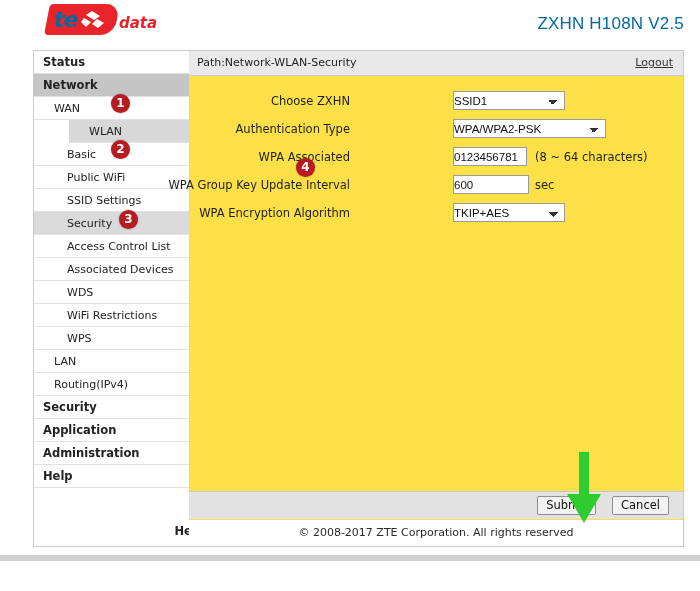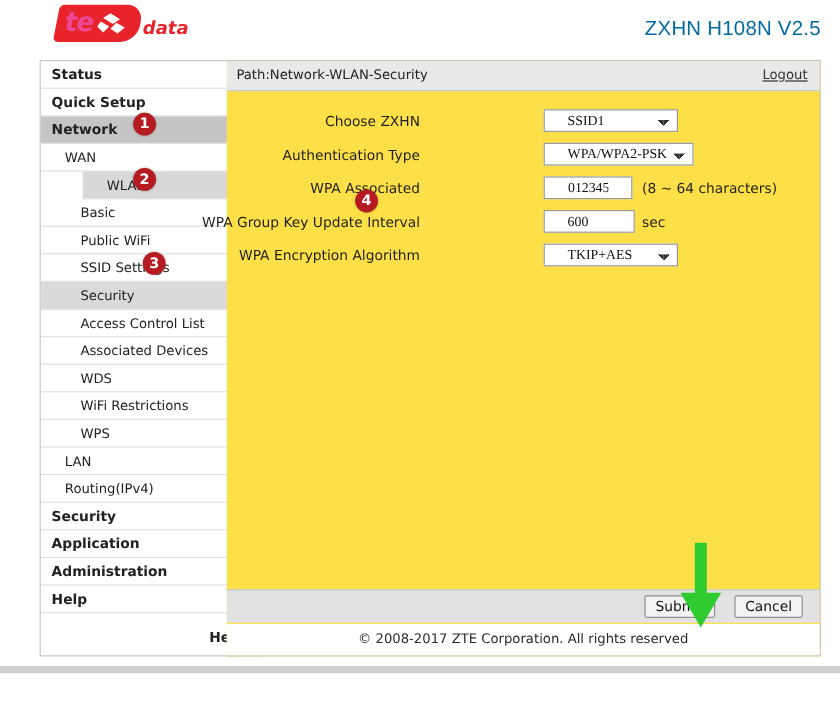--- a/index.html
+++ b/index.html
@@ -33,21 +33,21 @@
     left: 0; top: 0;
     width: 70px; height: 31px;
     background: #e8242a;
     border-radius: 4px 14px 14px 4px;
     transform: skewX(-11deg);
   }
   .logo-te {
     position: absolute;
     left: 7px; top: 3px;
     width: 70px; height: 26px;
-    color: #ec4899;
+    color: #0369a1;
     font-family: "DejaVu Sans", sans-serif;
     font-size: 22px;
     font-weight: bold;
     font-style: italic;
     letter-spacing: -1px;
     line-height: 26px;
   }
   .logo-glyph {
     position: absolute;
     left: 34px; top: 7px;
@@ -204,43 +204,43 @@
     color: #1f1f1f;
     text-align: right;
     font-family: "DejaVu Sans", sans-serif;
   }
   .fctl {
     position: absolute;
     left: 264px;
     top: 0;
   }
   select.inp, input.inp {
-    font-family: Liberation Serif, serif;
+    font-family: Liberation Sans, sans-serif;
     font-size: 11.5px;
     color: #111111;
     border: 1px solid #9a9a9a;
     background: #ffffff;
     height: 19px;
     box-sizing: border-box;
-    padding: 0 19px;
+    padding: 0 0;
     border-radius: 0;
     outline: none;
   }
   select.inp {
     -webkit-appearance: none;
     appearance: none;
     padding-right: 18px;
     background-image: linear-gradient(45deg, transparent 50%, #333 50%),
                       linear-gradient(135deg, #333 50%, transparent 50%);
     background-position: calc(100% - 11px) 8px, calc(100% - 6px) 8px;
     background-size: 5px 5px, 5px 5px;
     background-repeat: no-repeat;
   }
   .w-ssid   { width: 112px; }
-  .w-auth   { width: 125px; }
+  .w-auth   { width: 153px; }
   .w-pass   { width: 74px; }
   .w-group  { width: 76px; }
   .w-enc    { width: 112px; }
   .fhint {
     position: absolute;
     top: 3px;
     font-size: 11.5px;
     color: #1f1f1f;
   }
   #hint-pass  { left: 346px; }
@@ -316,21 +316,20 @@
   </div>
 
   <div id="model-title">ZXHN H108N V2.5</div>
 </div>
 
 <div id="frame">
 
   <div id="sidebar">
     <div id="nav-list">
         <div class="nav-row lvl0 "><span>Status</span></div>
-        <div class="nav-row lvl0 "><span>Quick Setup</span></div>
         <div class="nav-row lvl0 active"><span>Network</span></div>
         <div class="nav-row lvl1 "><span>WAN</span></div>
         <div class="nav-row lvl1 active-sub"><span>WLAN</span></div>
         <div class="nav-row lvl2 "><span>Basic</span></div>
         <div class="nav-row lvl2 "><span>Public WiFi</span></div>
         <div class="nav-row lvl2 "><span>SSID Settings</span></div>
         <div class="nav-row lvl2 active-leaf"><span>Security</span></div>
         <div class="nav-row lvl2 "><span>Access Control List</span></div>
         <div class="nav-row lvl2 "><span>Associated Devices</span></div>
         <div class="nav-row lvl2 "><span>WDS</span></div>

